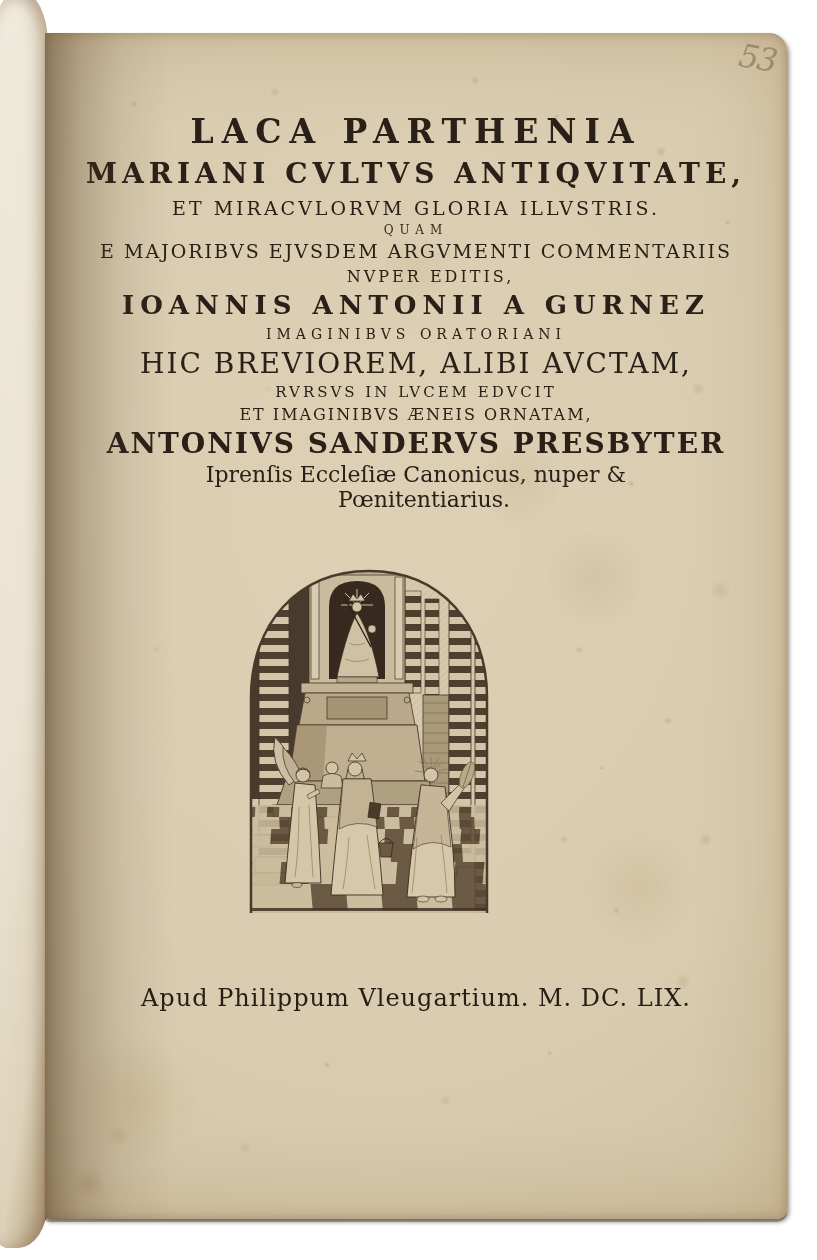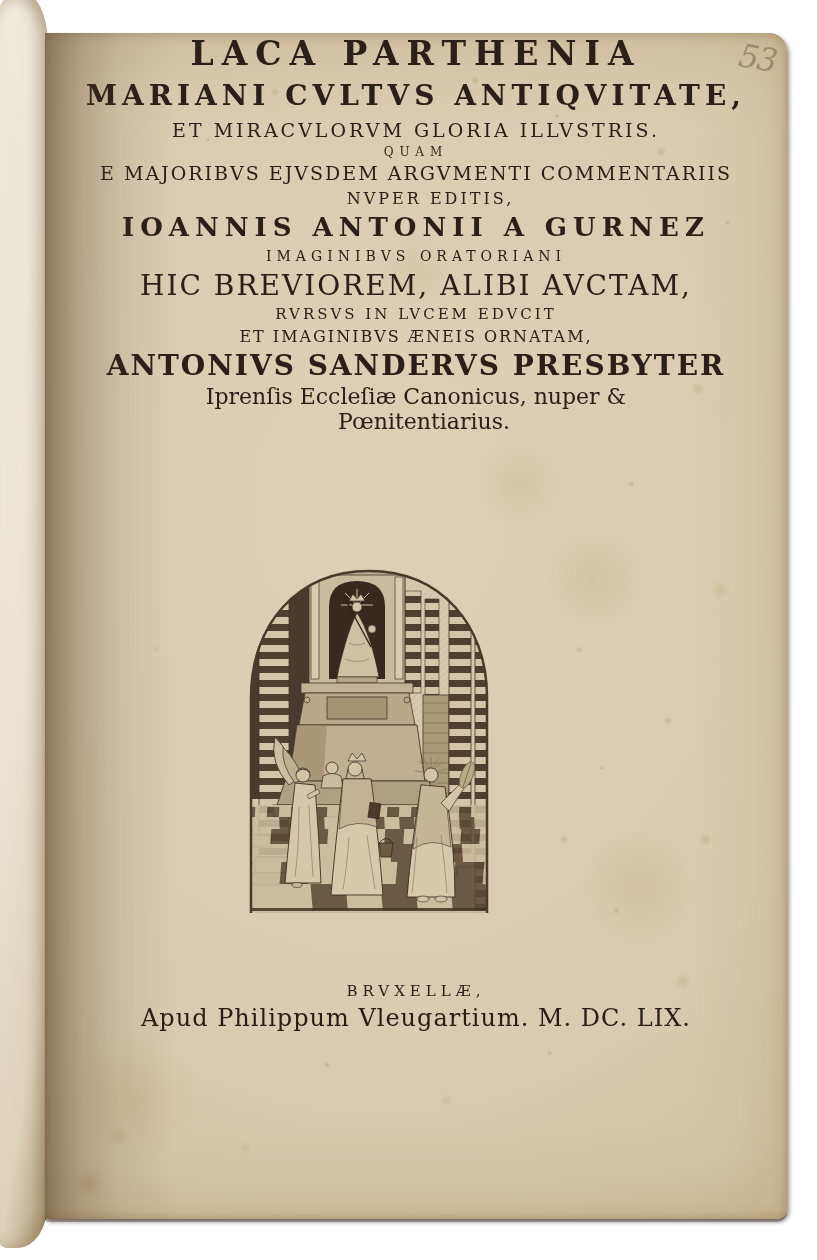--- a/index.html
+++ b/index.html
@@ -54,21 +54,21 @@
       radial-gradient(circle 90px at 12% 90%, rgba(175,140,85,.16), transparent 70%),
       radial-gradient(circle 50px at 50% 20%, rgba(175,140,85,.10), transparent 70%);}
   
   .gutter{position:absolute;left:45px;top:33px;width:130px;height:1186px;pointer-events:none;
     background:linear-gradient(90deg, rgba(82,60,36,.50) 0%, rgba(82,60,36,.24) 28%,
                rgba(82,60,36,.09) 58%, rgba(82,60,36,0) 100%);}
 
   
   .textblock{position:absolute;left:0;right:0;top:0;text-align:center;color:#2a2017;}
   .line{white-space:nowrap;}
-  .l0{font-size:33px;line-height:42px;letter-spacing:8px;font-weight:bold;}
+  .l0{padding-top:78px;font-size:33px;line-height:42px;letter-spacing:8px;font-weight:bold;}
   .l1{font-size:28px;line-height:41px;letter-spacing:5px;font-weight:bold;}
   .l2{font-size:19px;line-height:28px;letter-spacing:3px;}
   .l3{font-size:12px;line-height:17px;letter-spacing:6px;color:#352a1e;}
   .l4{font-size:19px;line-height:25px;letter-spacing:2px;}
   .l5{font-size:16px;line-height:25px;letter-spacing:3px;padding-left:29px;}
   .l6{font-size:26px;line-height:33px;letter-spacing:6px;font-weight:600;}
   .l7{font-size:14px;line-height:25px;letter-spacing:5px;}
   .l8{font-size:28px;line-height:34px;letter-spacing:2px;}
   .l9{font-size:16px;line-height:23px;letter-spacing:2px;}
   .l10{font-size:15px;line-height:22px;letter-spacing:3px;}
@@ -292,20 +292,19 @@
           </g>
 
           <rect x="6" y="361" width="236" height="3" fill="#3f3122" opacity="0.85"></rect>
         </g>
 
         <path d="M6,366 L6,150 C6,78 52,24 124,24 C196,24 242,78 242,150 L242,366" fill="none" stroke="#4a3a2c" stroke-width="2.5"></path>
       </svg>
     </div>
 
     <div class="imprint">
-      <div class="place">BRVXELLÆ,</div>
       <div class="pub">Apud Philippum Vleugartium. M. DC. LIX.</div>
     </div>
 
   </div>
 
   <div class="gutter"></div>
 </div>
 
 </body></html>

